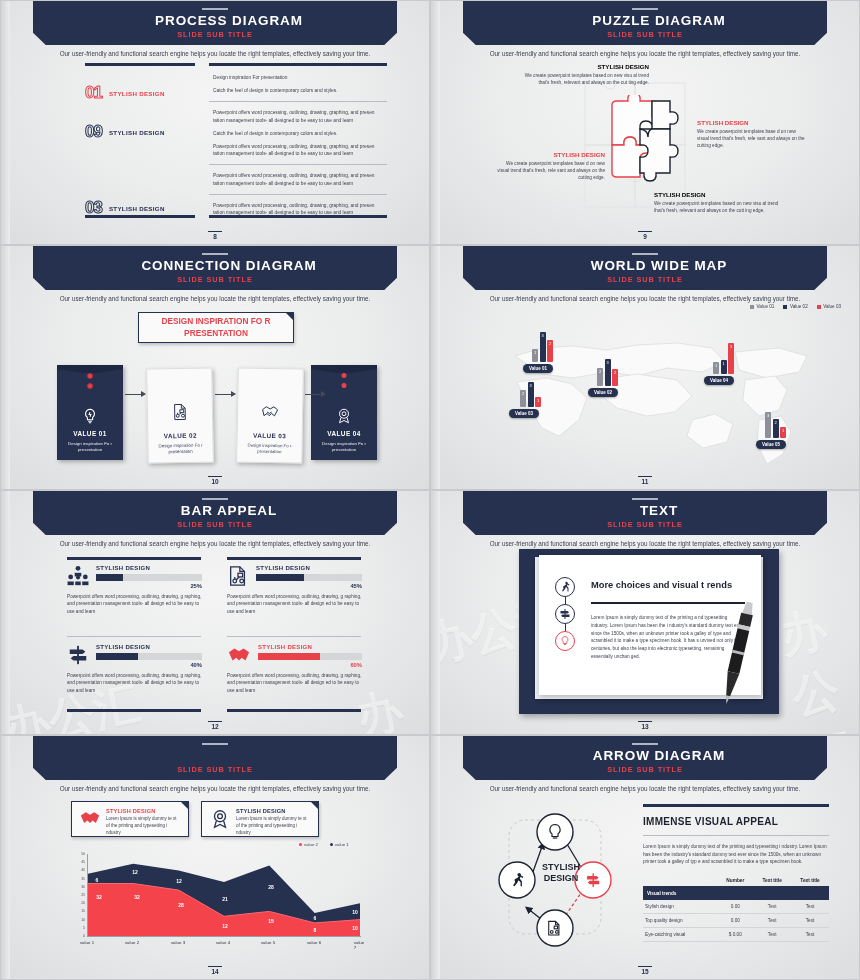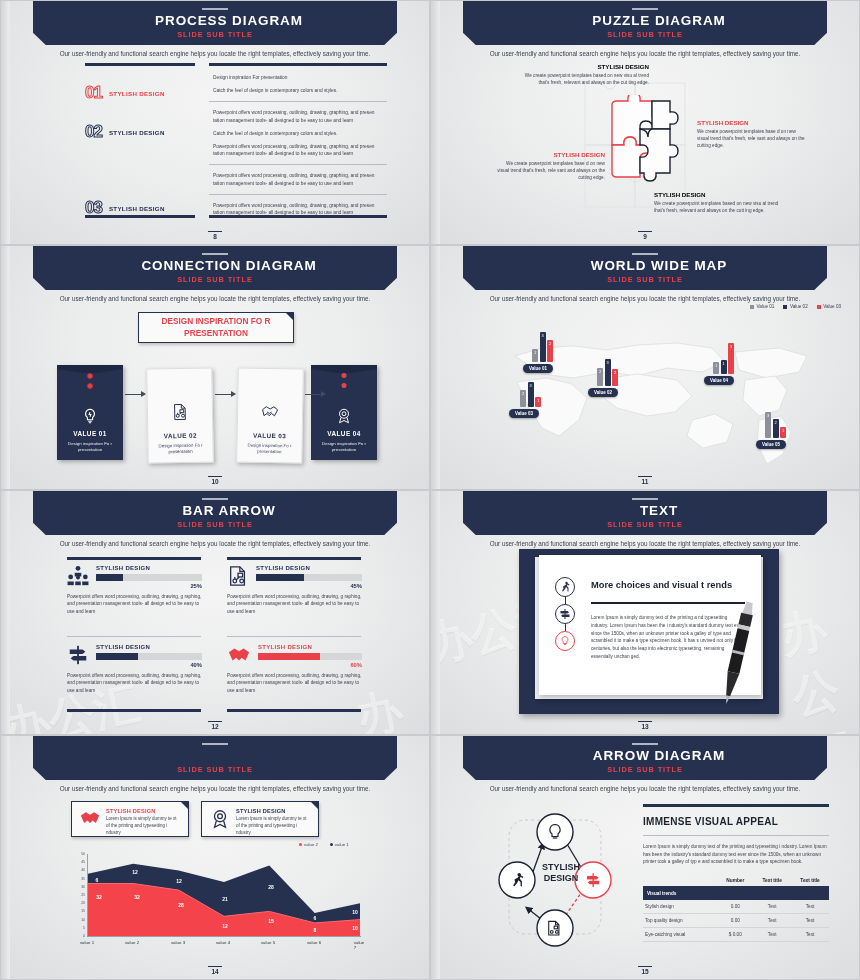--- a/index.html
+++ b/index.html
@@ -115,21 +115,21 @@
     <div class="lead">Our user-friendly and functional search engine helps you locate the right templates, effectively saving your time.</div>
 
     <div class="p-wrap">
       <div class="p-left">
         <div class="rule"></div>
         <div class="p-row" style="margin-top:17px">
           <span class="num n1">01</span>
           <span class="sd red">STYLISH DESIGN</span>
         </div>
         <div class="p-row" style="margin-top:19px">
-          <span class="num n2">02</span>
+          <span class="num n2">09</span>
           <span class="sd navy">STYLISH DESIGN</span>
         </div>
         <div class="p-row" style="margin-top:56px">
           <span class="num n3">03</span>
           <span class="sd navy">STYLISH DESIGN</span>
         </div>
         <div class="rule" style="position:absolute;left:0;right:0;bottom:0"></div>
       </div>
 
       <div class="p-right">
@@ -348,21 +348,21 @@
     </div>
     <div class="pin" style="left:325px;top:194px">Value 05</div>
 
     <div class="pg"><i></i><span>11</span></div>
   </div>
 
   <div class="slide">
     <div class="banner">
         <div class="tick"></div>
       </div>
-    <div class="ttl">BAR ARROW</div>
+    <div class="ttl">BAR APPEAL</div>
     <div class="sub">SLIDE SUB TITLE</div>
     <div class="lead">Our user-friendly and functional search engine helps you locate the right templates, effectively saving your time.</div>
     <div class="wm" style="left:2px;top:195px;transform:rotate(-12deg)">办公汇</div>
     <div class="wm" style="left:368px;top:190px;transform:rotate(-12deg)">办公汇</div>
 
     <div class="rule" style="position:absolute;left:66px;top:66px;width:134px"></div>
     <div class="rule" style="position:absolute;left:226px;top:66px;width:134px"></div>
 
     <div class="bc-cell" style="left:66px;top:74px;width:135px">
       <div style="display:flex;gap:7px;align-items:flex-start">

